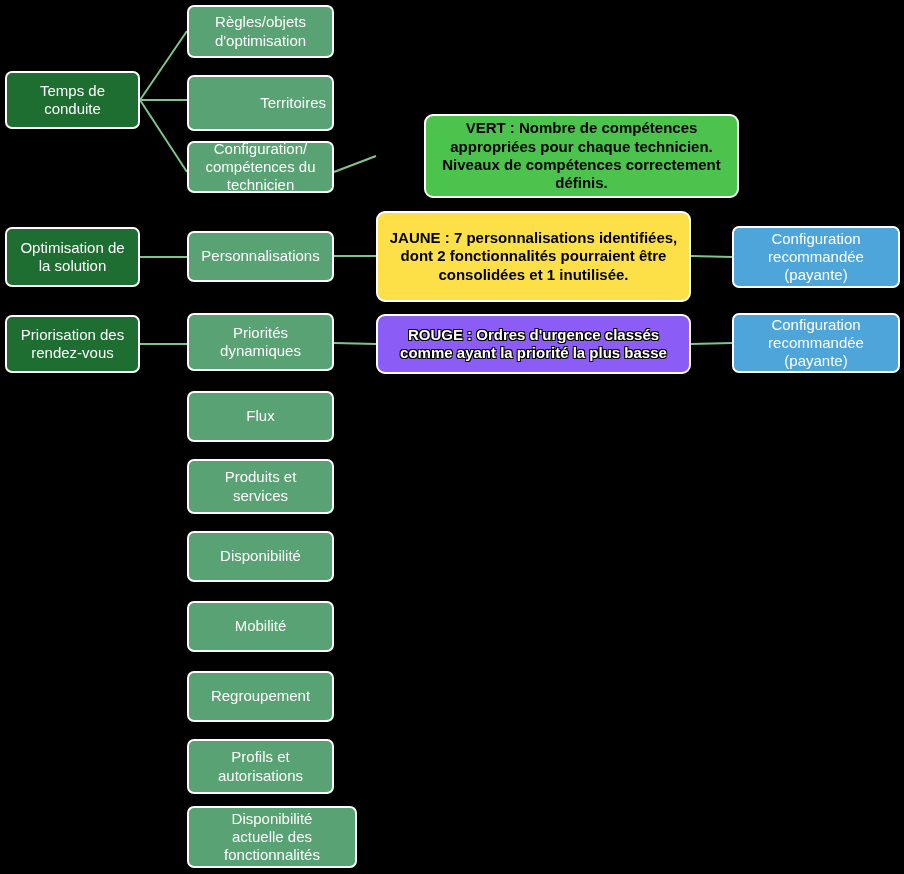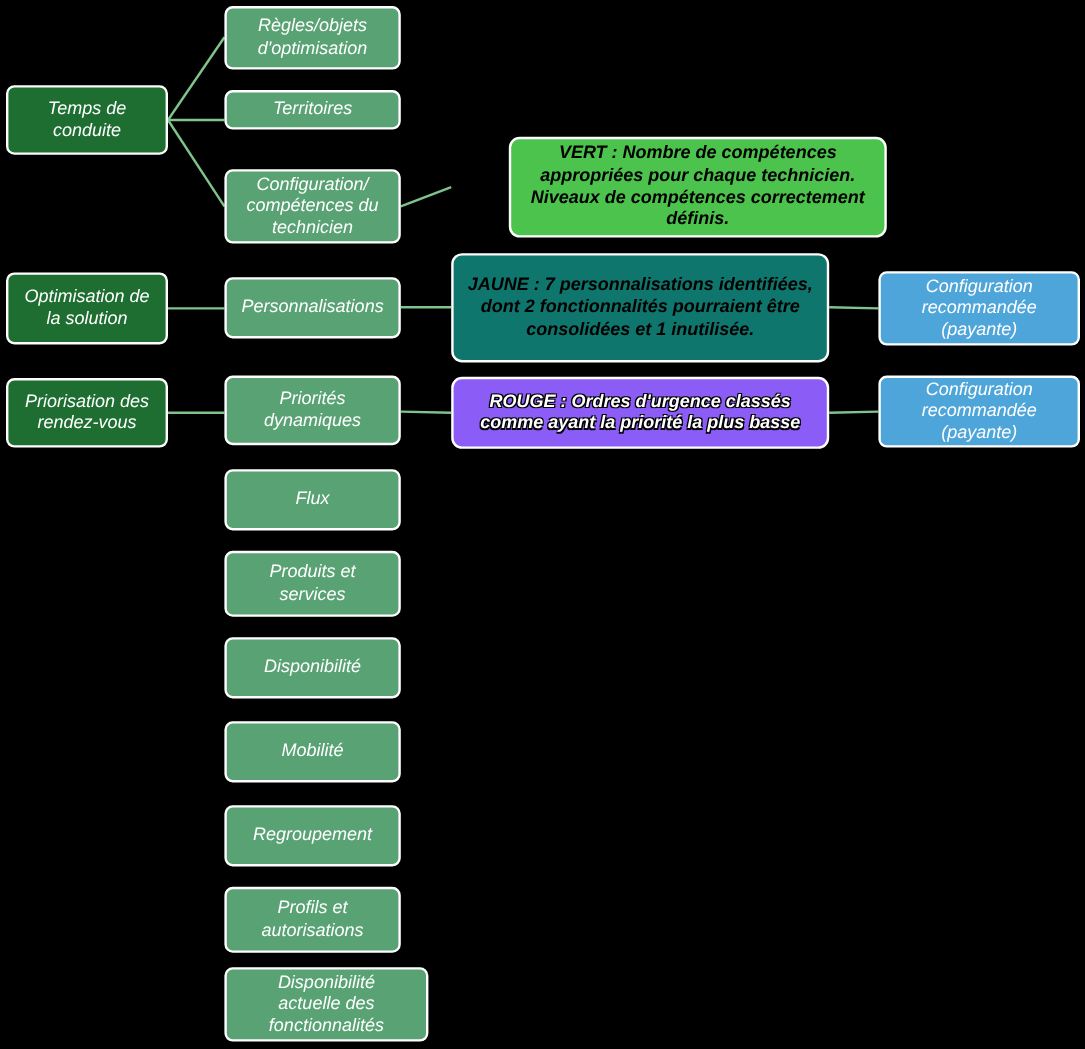--- a/index.html
+++ b/index.html
@@ -29,35 +29,34 @@
     display: flex;
     align-items: center;
     justify-content: center;
     text-align: center;
     border: 2px solid #ffffff;
     border-radius: 7px;
     color: #ffffff;
     font-size: 15px;
     line-height: 1.22;
     padding: 4px 6px;
-    font-style: italic;
   }
   .node .lbl {
     white-space: pre-line;
   }
   .left-node   { background: #1d6e30; }
   .mid-node    { background: #58a273; }
   .blue-node   { background: #4ea5da; }
   .callout {
     font-weight: bold;
     border-radius: 9px;
   }
   .callout .lbl { white-space: normal; }
   .callout-vert  { background: #4cc34c; color: #000000; }
-  .callout-jaune { background: #0f766e; color: #000000; }
+  .callout-jaune { background: #fde047; color: #000000; }
   .callout-rouge {
     background: #8b5cf6;
     color: #ffffff;
     text-shadow: -1px -1px 0 #000, 1px -1px 0 #000, -1px 1px 0 #000, 1px 1px 0 #000;
   }
 </style>
 </head>
 <body>
 
 <div class="canvas">
@@ -85,24 +84,24 @@
   </div>
   <div class="node left-node" style="left:5px; top:315px; width:135px; height:58px;">
     <span class="lbl">Priorisation des
 rendez-vous</span>
   </div>
 
   <div class="node mid-node" style="left:187px; top:5px; width:147px; height:53px;">
     <span class="lbl">Règles/objets
 d'optimisation</span>
   </div>
-  <div class="node mid-node" style="left:187px; top:75px; width:147px; height:33px;">
+  <div class="node mid-node" style="left:187px; top:75px; width:147px; height:56px;justify-content:flex-end;">
     <span class="lbl">Territoires</span>
   </div>
-  <div class="node mid-node" style="left:187px; top:141px; width:147px; height:62px;">
+  <div class="node mid-node" style="left:187px; top:141px; width:147px; height:52px;">
     <span class="lbl">Configuration/
 compétences du
 technicien</span>
   </div>
   <div class="node mid-node" style="left:187px; top:231px; width:147px; height:51px;">
     <span class="lbl">Personnalisations</span>
   </div>
   <div class="node mid-node" style="left:187px; top:313px; width:147px; height:58px;">
     <span class="lbl">Priorités
 dynamiques</span>

